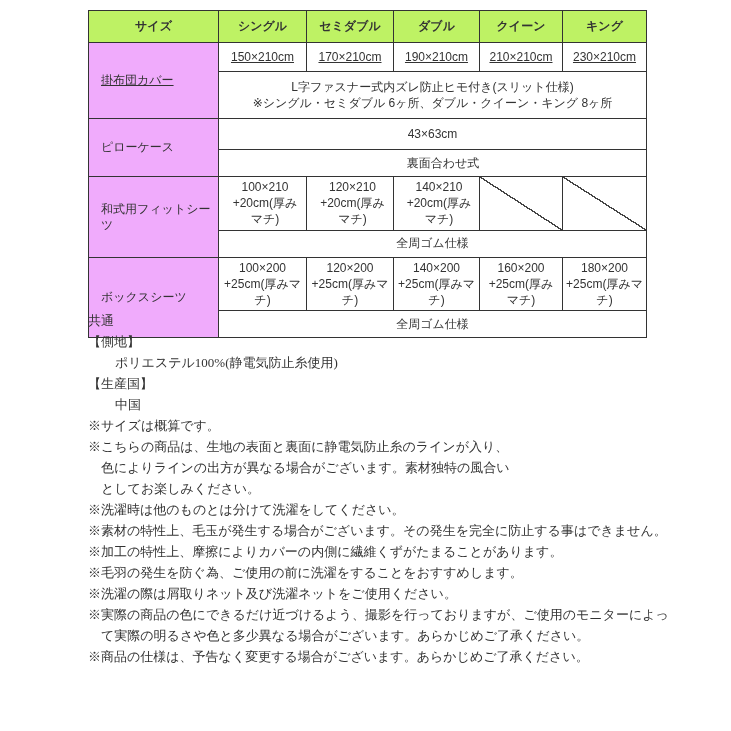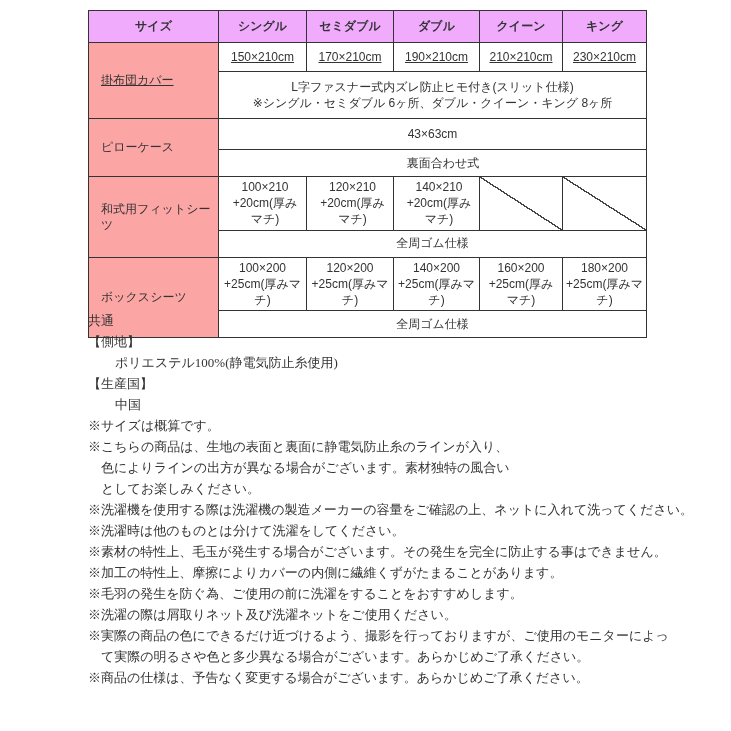--- a/index.html
+++ b/index.html
@@ -28,28 +28,28 @@
   }
   .spec-table th, .spec-table td {
     border: 1px solid #333333;
     font-size: 12px;
     text-align: center;
     vertical-align: middle;
     padding: 2px 3px;
     line-height: 1.35;
   }
   .spec-table th {
-    background: #f0abfc;
+    background: #bef264;
     font-weight: bold;
     height: 27px;
   }
   .row-label {
     text-align: left !important;
     padding-left: 12px !important;
-    background: #fca5a5;
+    background: #f0abfc;
   }
   .r-duvet-size  td { height: 24px; text-decoration: underline; }
   .r-duvet-note  td { height: 42px; }
   .r-pillow-size td { height: 26px; }
   .r-pillow-note td { height: 22px; padding-left: 24px; }
   .r-fit-size    td { height: 36px; padding-left: 8px; }
   .r-fit-note    td { height: 22px; }
   .r-box-size    td { height: 38px; }
   .r-box-note    td { height: 22px; }
 
@@ -190,21 +190,20 @@
     <div class="note-line">共通</div>
     <div class="note-line">【側地】</div>
     <div class="note-line indent-2">ポリエステル100%(静電気防止糸使用)</div>
     <div class="note-line">【生産国】</div>
     <div class="note-line indent-2">中国</div>
 
     <div class="note-line">※サイズは概算です。</div>
     <div class="note-line">※こちらの商品は、生地の表面と裏面に静電気防止糸のラインが入り、</div>
     <div class="note-line indent-1">色によりラインの出方が異なる場合がございます。素材独特の風合い</div>
     <div class="note-line indent-1">としてお楽しみください。</div>
-    <div class="note-line">※洗濯機を使用する際は洗濯機の製造メーカーの容量をご確認の上、ネットに入れて洗ってください。</div>
     <div class="note-line">※洗濯時は他のものとは分けて洗濯をしてください。</div>
     <div class="note-line">※素材の特性上、毛玉が発生する場合がございます。その発生を完全に防止する事はできません。</div>
     <div class="note-line">※加工の特性上、摩擦によりカバーの内側に繊維くずがたまることがあります。</div>
     <div class="note-line">※毛羽の発生を防ぐ為、ご使用の前に洗濯をすることをおすすめします。</div>
     <div class="note-line">※洗濯の際は屑取りネット及び洗濯ネットをご使用ください。</div>
     <div class="note-line">※実際の商品の色にできるだけ近づけるよう、撮影を行っておりますが、ご使用のモニターによっ</div>
     <div class="note-line indent-1">て実際の明るさや色と多少異なる場合がございます。あらかじめご了承ください。</div>
     <div class="note-line">※商品の仕様は、予告なく変更する場合がございます。あらかじめご了承ください。</div>
   </div>
 

